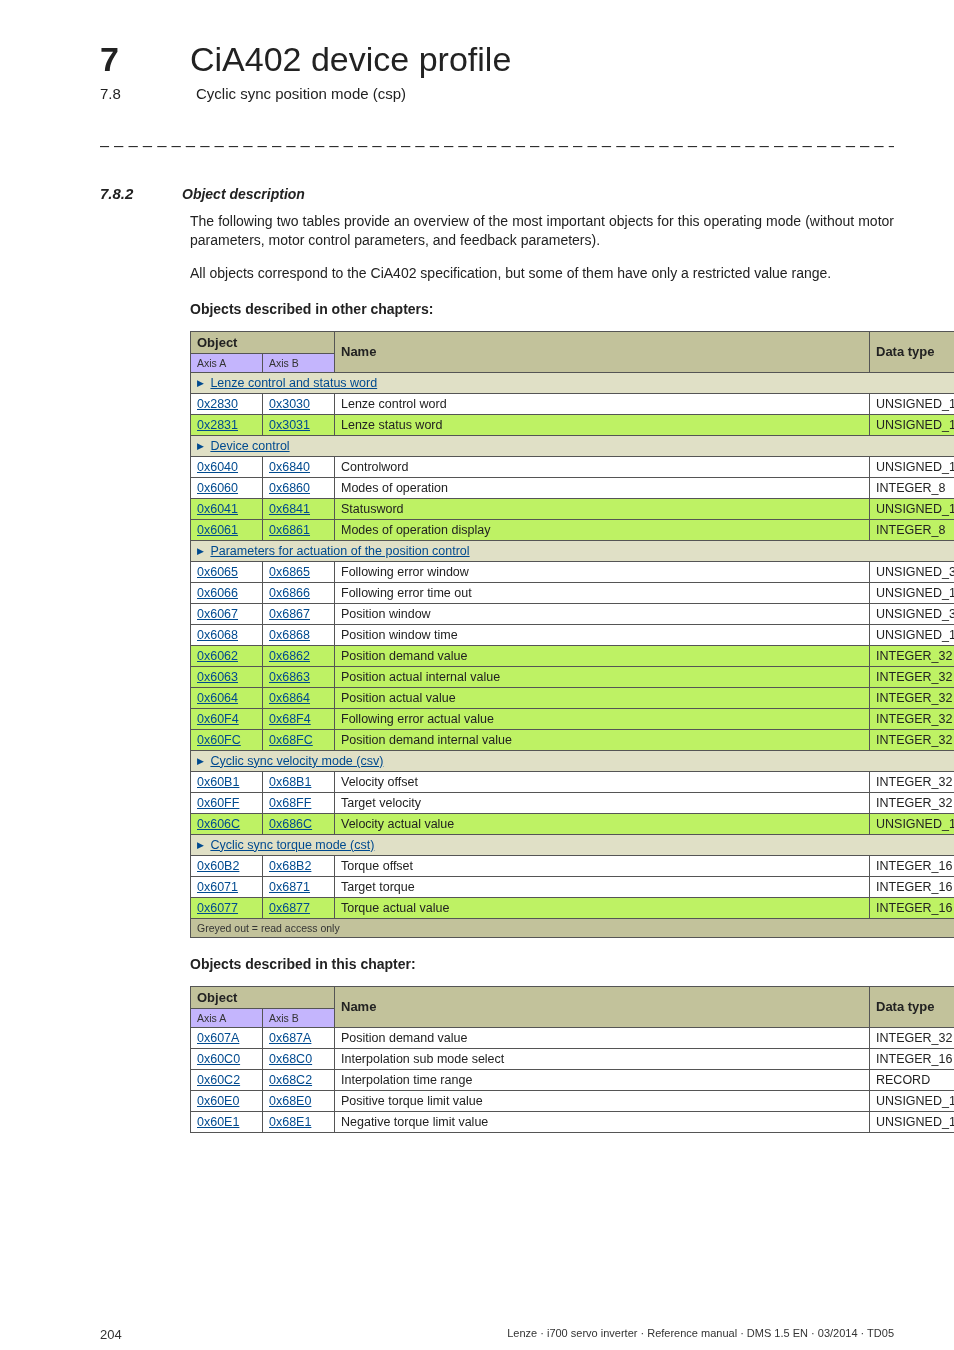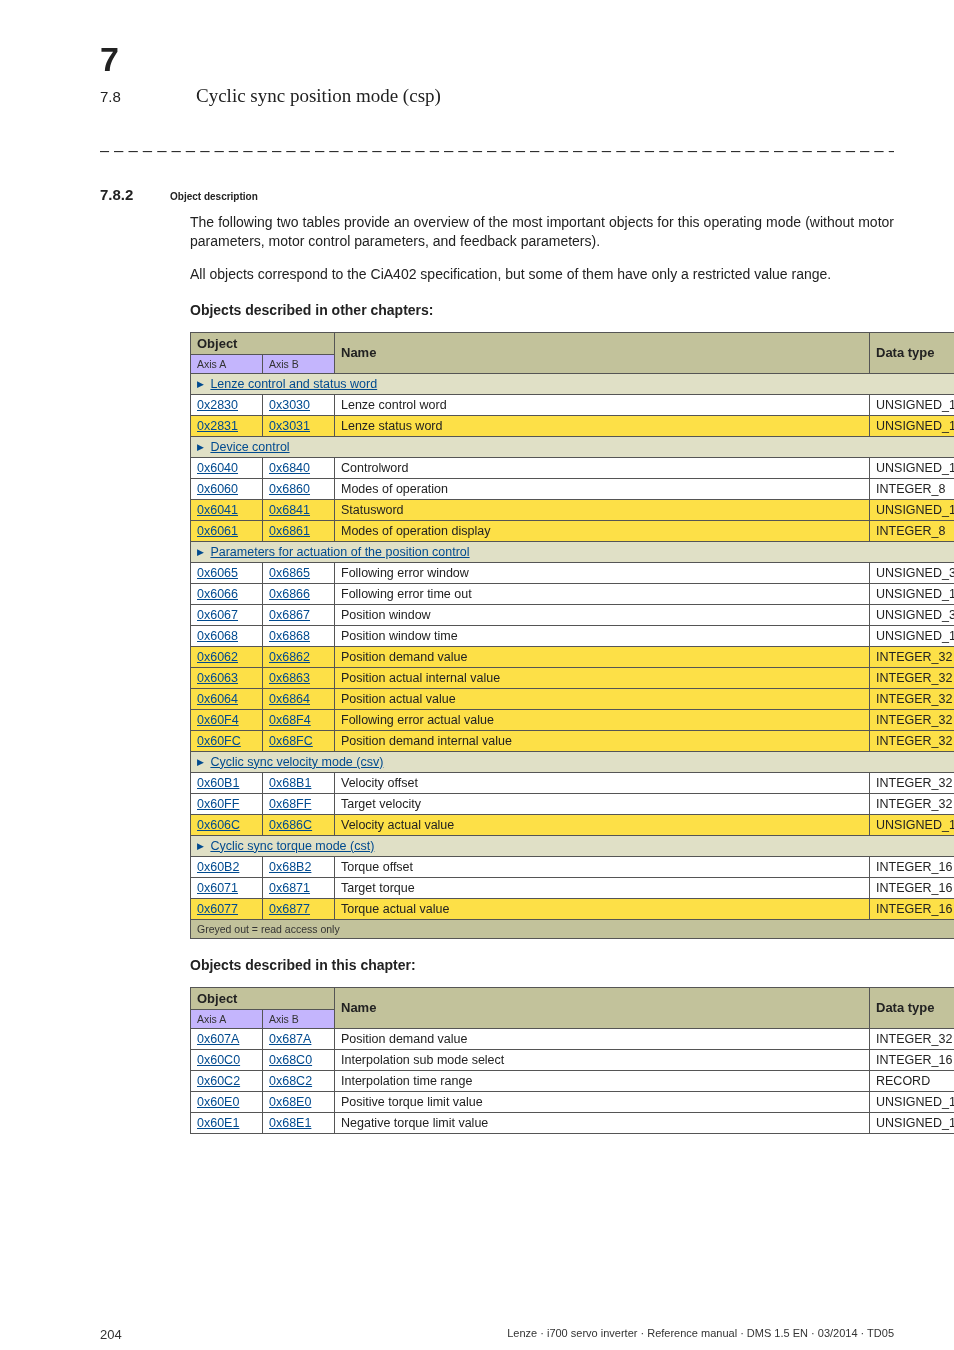--- a/index.html
+++ b/index.html
@@ -35,44 +35,44 @@
     display: flex;
     align-items: baseline;
     gap: 46px;
     margin-top: 6px;
   }
   .sub-num {
     font-size: 15px;
     min-width: 50px;
   }
   .sub-title {
-    font-size: 19px;
-    font-family: Liberation Serif, serif;
+    font-size: 15px;
   }
   .dashes {
     margin-top: 28px;
     font-size: 16px;
     letter-spacing: 0.5px;
     color: #222;
     white-space: nowrap;
     overflow: hidden;
   }
   .section-row {
     display: flex;
     align-items: baseline;
-    gap: 20px;
+    gap: 32px;
     margin-top: 30px;
+    font-style: italic;
   }
   .section-num {
     font-size: 15px;
     font-weight: 700;
     min-width: 50px;
   }
   .section-title {
-    font-size: 10px;
+    font-size: 14px;
     font-weight: 700;
     margin-top: 8px;
   }
   .body-text {
     margin-left: 90px;
     margin-top: 10px;
     font-size: 14px;
     line-height: 1.35;
     text-align: justify;
   }
@@ -115,21 +115,21 @@
   tr.group .tri {
     color: #004a8f;
     font-size: 9px;
     vertical-align: middle;
     margin-right: 3px;
   }
   tr.group .lnk {
     text-decoration: underline;
   }
   tr.ro td {
-    background: #fde047;
+    background: #bef264;
   }
   .link {
     color: #004a8f;
     text-decoration: underline;
   }
   tr.note td {
     background: #c2c29b;
     font-size: 10.5px;
     color: #333;
     border-top: 1px solid #555;
@@ -151,20 +151,21 @@
   }
   .footer .pg { font-size: 13px; }
 </style>
 </head>
 <body>
 
 <div class="page">
 
   <div class="header-row">
     <div class="chap-num">7</div>
+    <div class="chap-title">CiA402 device profile</div>
   </div>
   <div class="sub-row">
     <div class="sub-num">7.8</div>
     <div class="sub-title">Cyclic sync position mode (csp)</div>
   </div>
 
   <div class="dashes">_ _ _ _ _ _ _ _ _ _ _ _ _ _ _ _ _ _ _ _ _ _ _ _ _ _ _ _ _ _ _ _ _ _ _ _ _ _ _ _ _ _ _ _ _ _ _ _ _ _ _ _ _ _ _ _ _ _ _ _ _ _ _ _</div>
 
   <div class="section-row">
     <div class="section-num">7.8.2</div>

